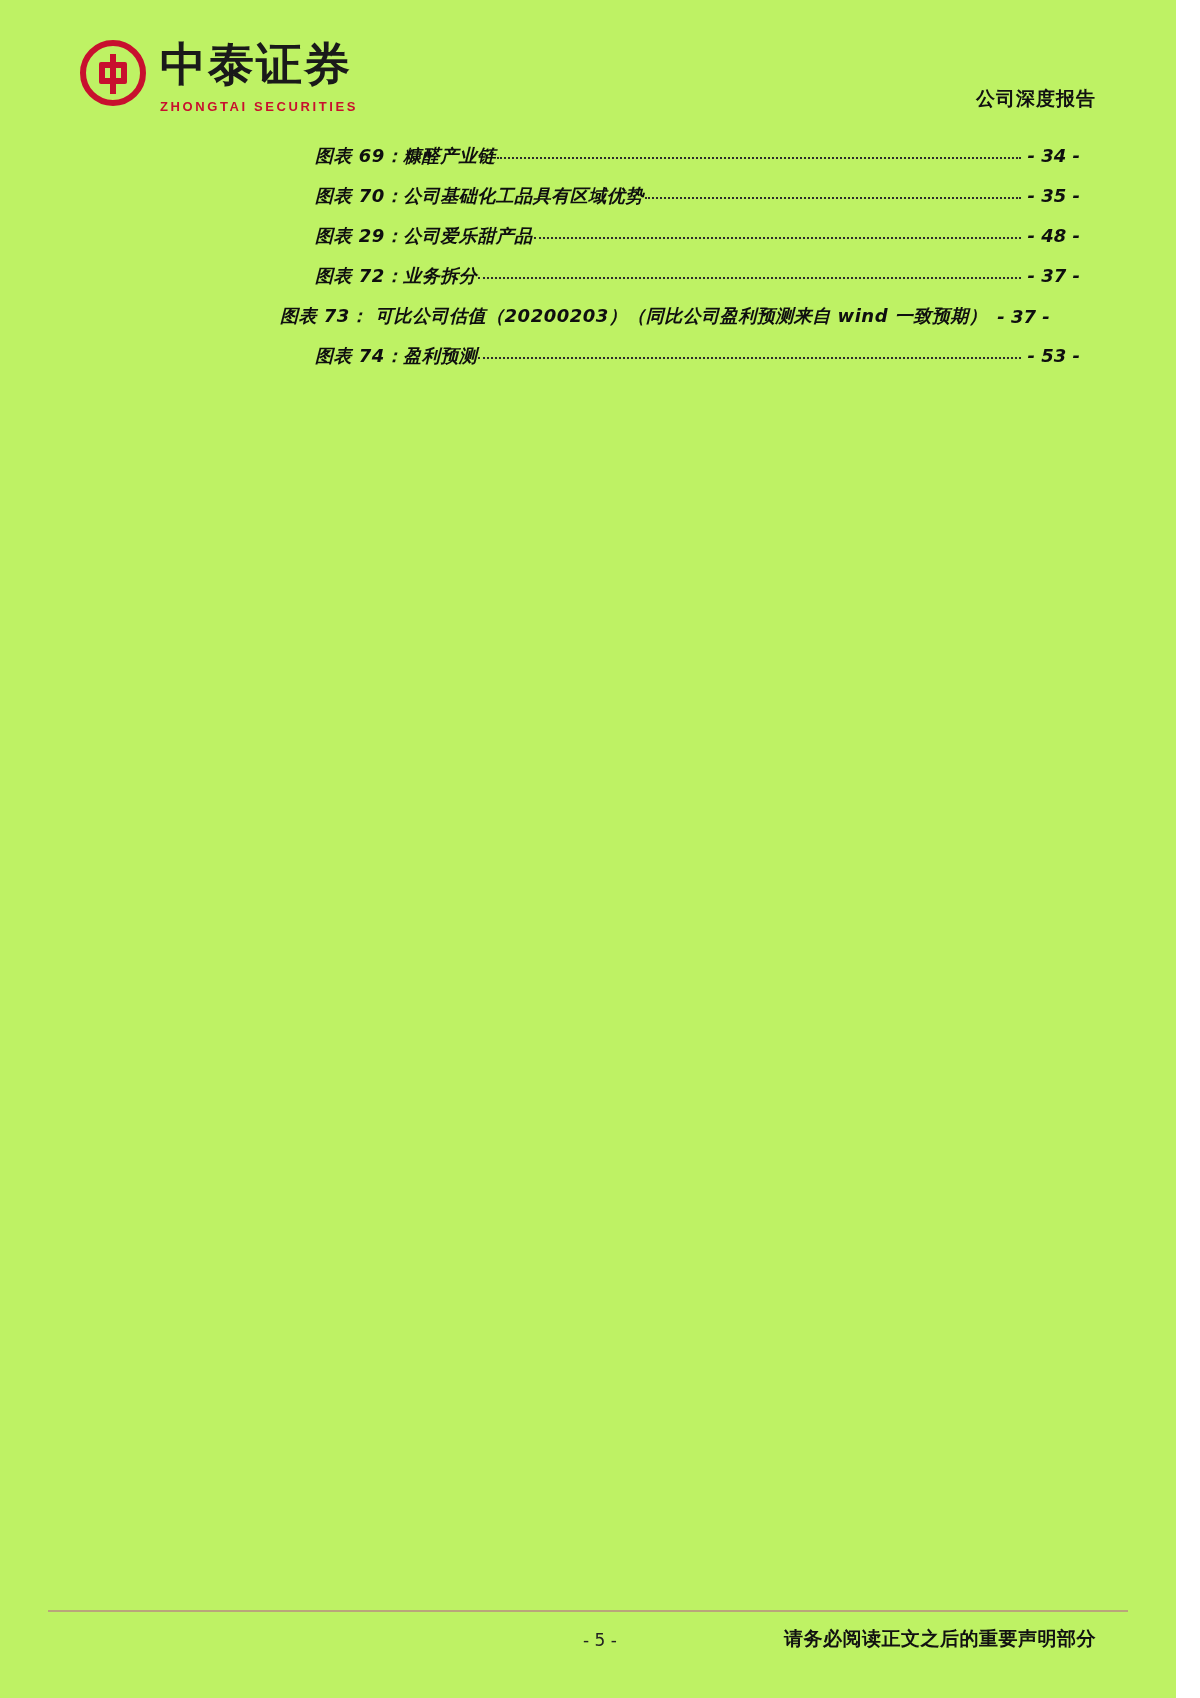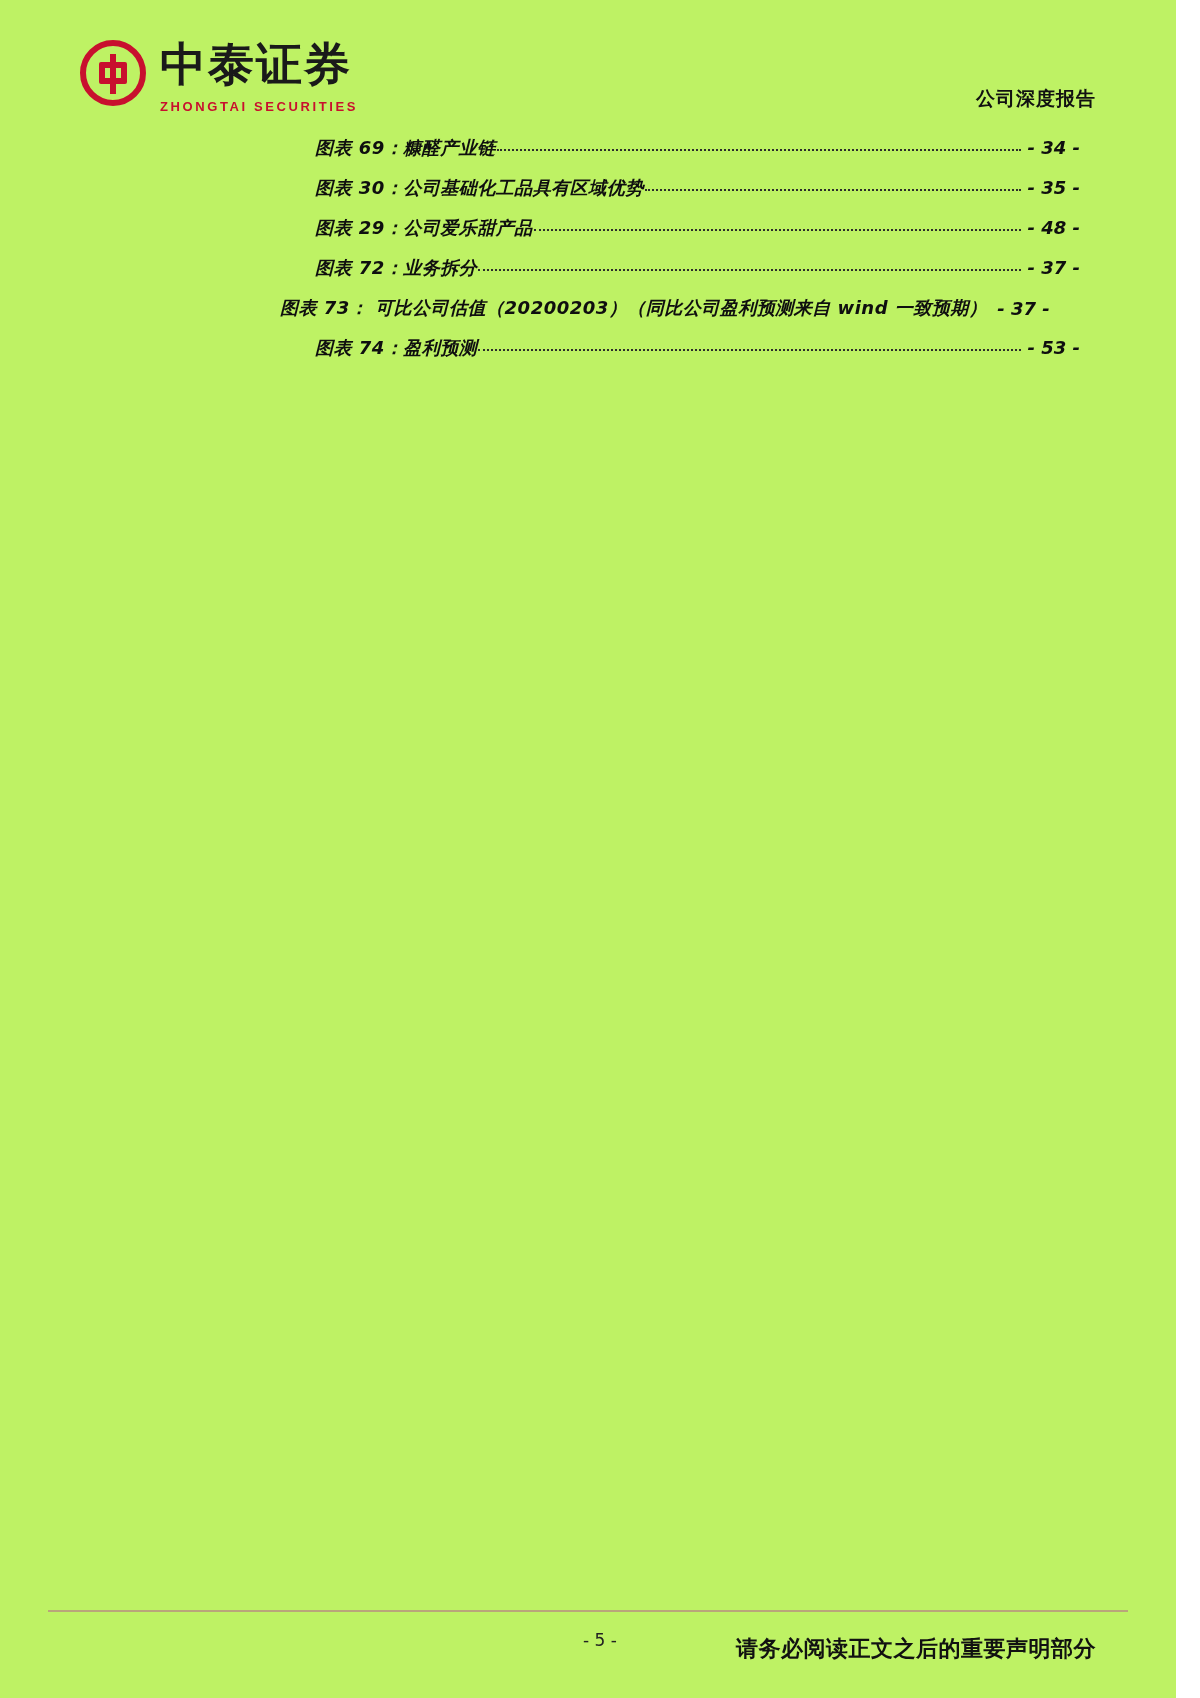--- a/index.html
+++ b/index.html
@@ -87,21 +87,21 @@
     font-family: "DejaVu Sans", sans-serif;
     font-weight: bold;
     font-size: 19px;
     color: #111111;
     letter-spacing: 1px;
   }
 
   
   .toc {
     position: absolute;
-    top: 136px;
+    top: 144px;
     left: 150px;
     width: 930px;
   }
   .toc-row {
     display: flex;
     align-items: baseline;
     font-style: italic;
     font-weight: bold;
     font-size: 19px;
     color: #0f0f0f;
@@ -154,25 +154,25 @@
     bottom: 48px;
     left: 0;
     width: 1200px;
     text-align: center;
     font-family: "DejaVu Sans", sans-serif;
     font-size: 17px;
     color: #222;
   }
   .footer-note {
     position: absolute;
-    bottom: 34px;
+    bottom: 46px;
     right: 80px;
     font-family: "DejaVu Sans", sans-serif;
     font-weight: bold;
-    font-size: 22px;
+    font-size: 19px;
     color: #111;
     letter-spacing: 0.5px;
   }
 </style>
 </head>
 <body>
 
 <div class="page">
 
   <div class="header">
@@ -190,21 +190,21 @@
 
     <div class="toc-row">
       <span class="indent ind-1"></span>
       <span class="toc-label">图表 69：糠醛产业链</span>
       <span class="toc-dots"></span>
       <span class="toc-page">- 34 -</span>
     </div>
 
     <div class="toc-row">
       <span class="indent ind-1"></span>
-      <span class="toc-label">图表 30：公司基础化工品具有区域优势</span>
+      <span class="toc-label">图表 70：公司基础化工品具有区域优势</span>
       <span class="toc-dots"></span>
       <span class="toc-page">- 35 -</span>
     </div>
 
     <div class="toc-row">
       <span class="indent ind-1"></span>
       <span class="toc-label">图表 29：公司爱乐甜产品</span>
       <span class="toc-dots"></span>
       <span class="toc-page">- 48 -</span>
     </div>

